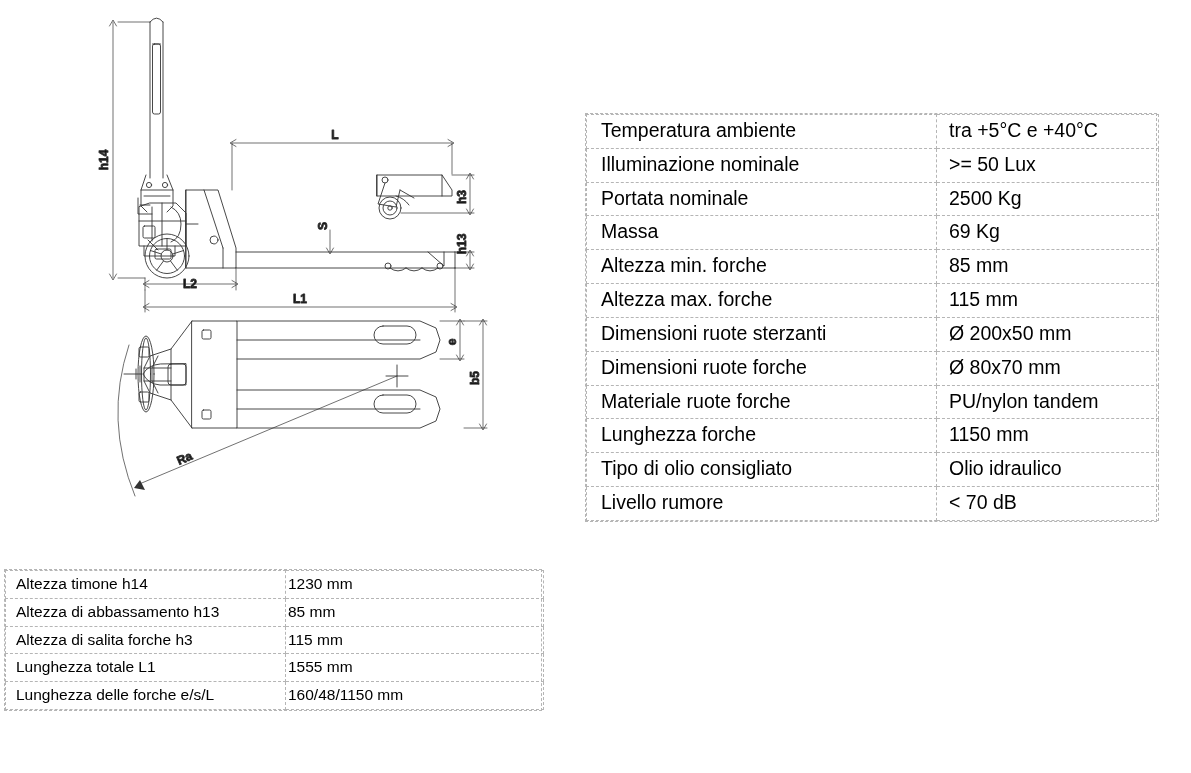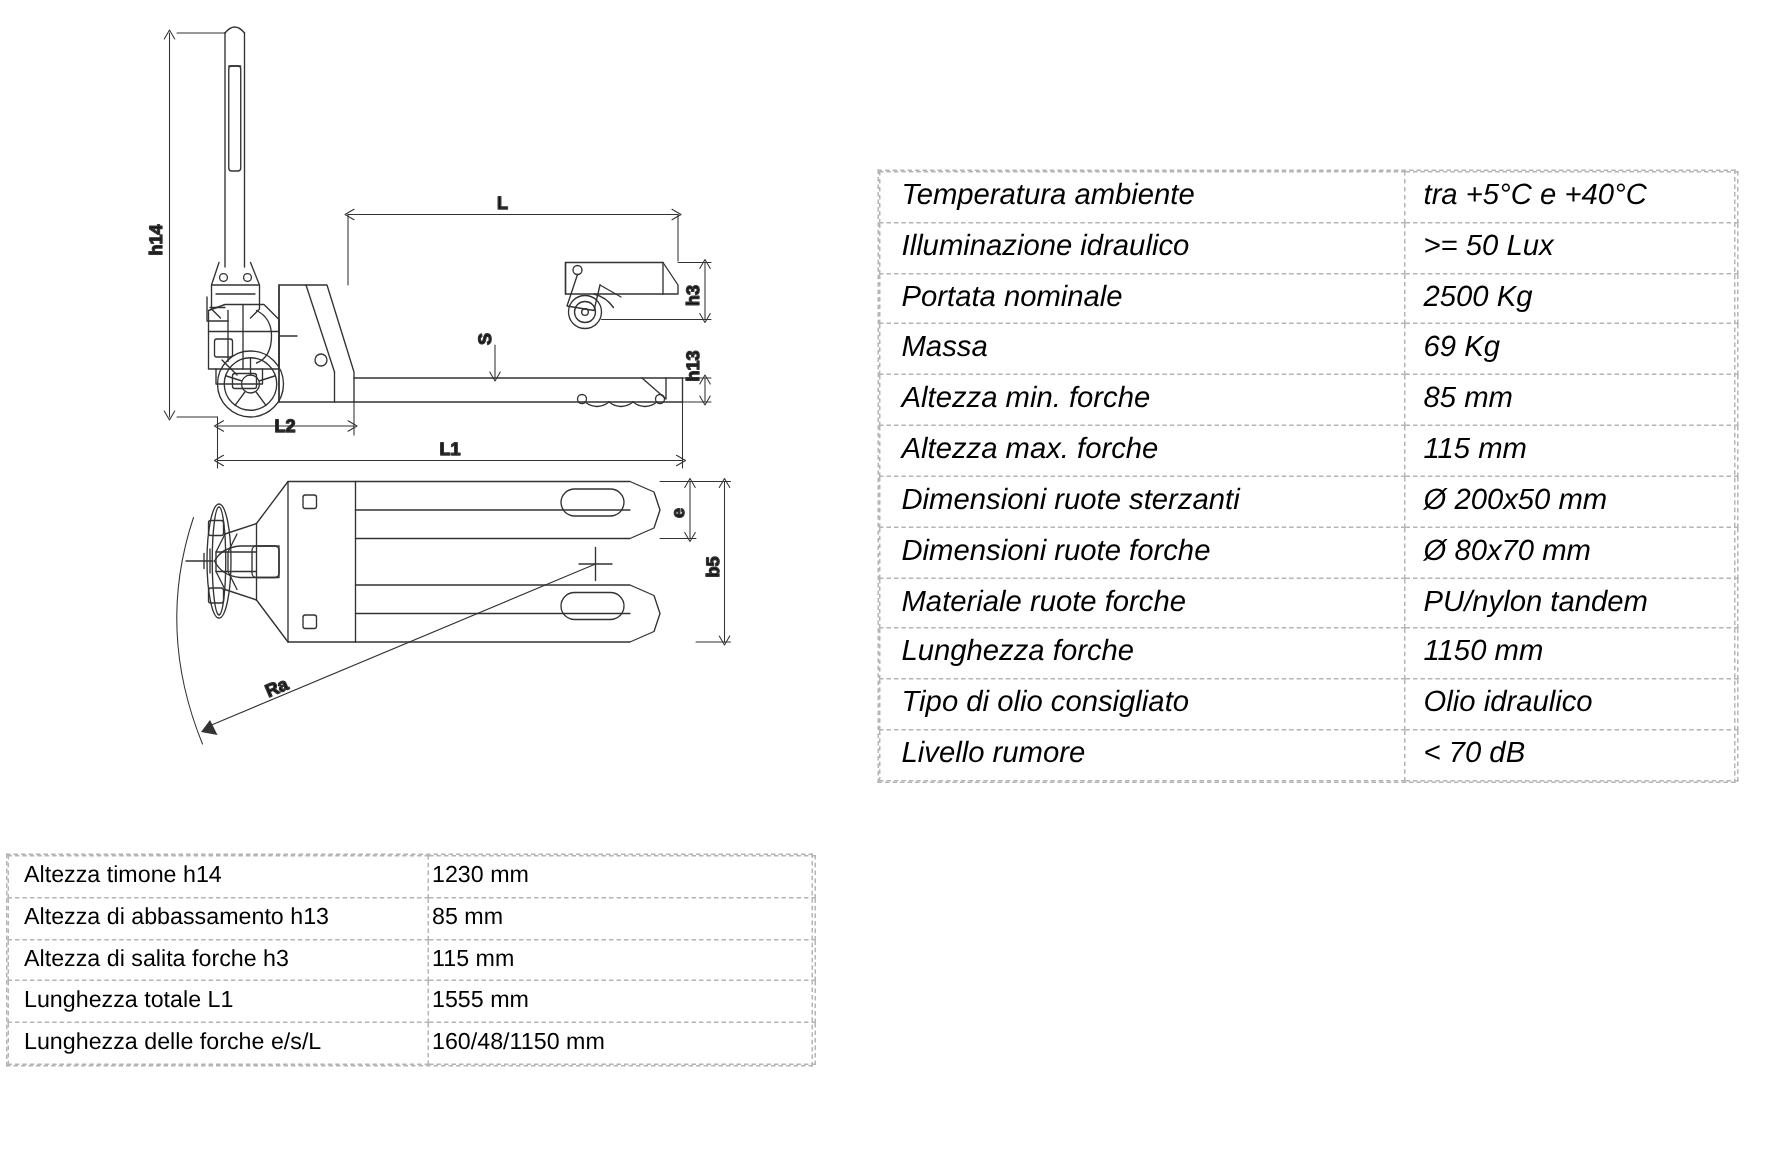--- a/index.html
+++ b/index.html
@@ -43,21 +43,20 @@
     table-layout: fixed;
   }
   #spec-table td {
     border: 1px dashed #b5b5b5;
     padding: 5px 2px 6px 14px;
     font-size: 19.5px;
     color: #000;
     line-height: 1.12;
     white-space: nowrap;
     overflow: hidden;
-    font-style: italic;
   }
   #spec-table td.spec-label { width: 350px; }
   #spec-table td.spec-value { width: 222px; padding-left: 12px; }
 
   
   #dim-table {
     position: absolute;
     left: 4px; top: 569px;
     width: 538px;
     border: 1px dashed #b5b5b5;
@@ -295,21 +294,21 @@
 </div>
 
 <div id="spec-table">
   <table>
     <tbody>
       <tr>
         <td class="spec-label">Temperatura ambiente</td>
         <td class="spec-value">tra +5°C e +40°C</td>
       </tr>
       <tr>
-        <td class="spec-label">Illuminazione idraulico</td>
+        <td class="spec-label">Illuminazione nominale</td>
         <td class="spec-value">&gt;= 50 Lux</td>
       </tr>
       <tr>
         <td class="spec-label">Portata nominale</td>
         <td class="spec-value">2500 Kg</td>
       </tr>
       <tr>
         <td class="spec-label">Massa</td>
         <td class="spec-value">69 Kg</td>
       </tr>

